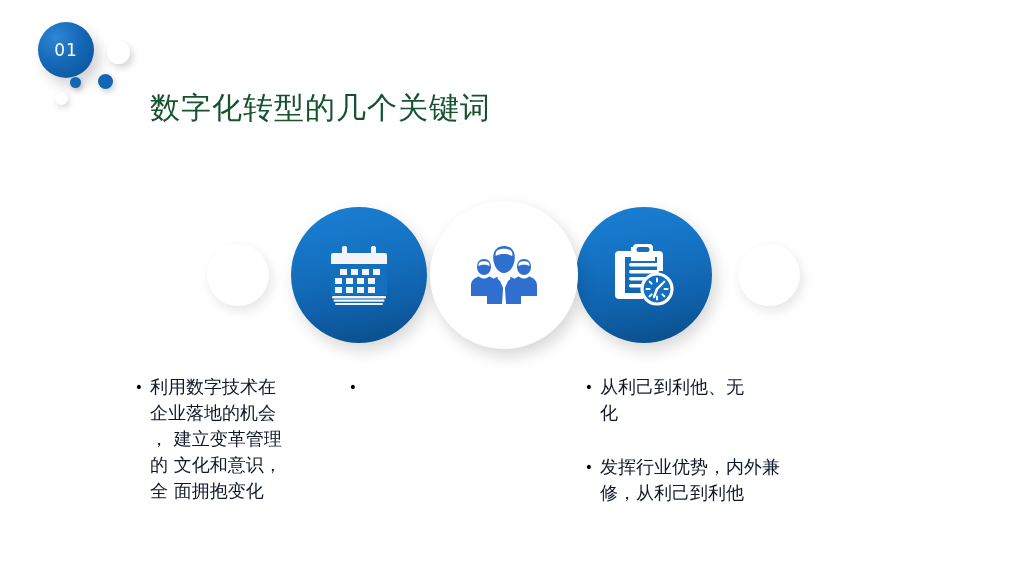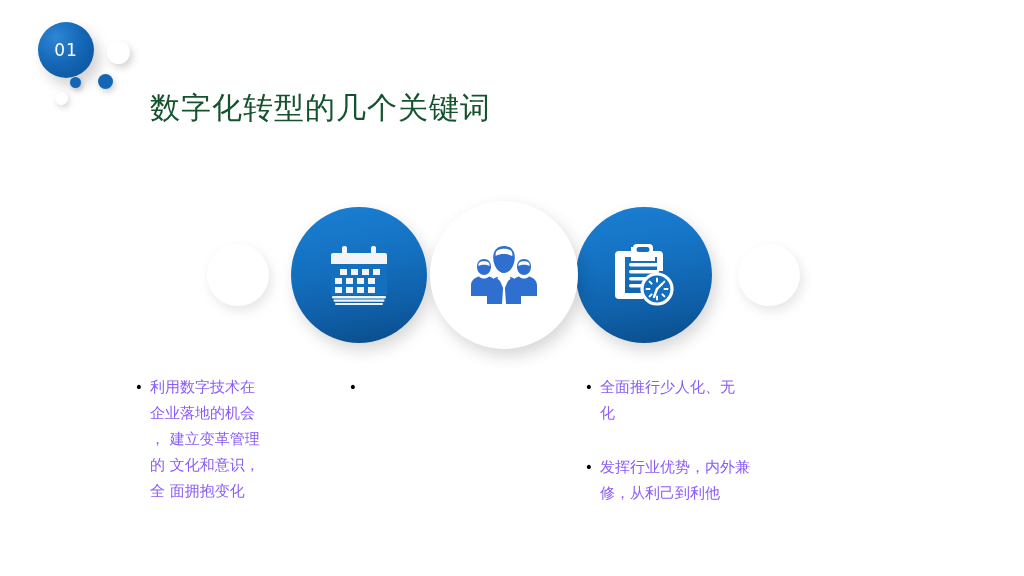--- a/index.html
+++ b/index.html
@@ -90,21 +90,21 @@
   .col-2 { left:340px; width:235px; }
   .col-3 { left:578px; width:280px; }
 
   .bullet-block { display:flex; align-items:flex-start; margin-bottom:2px; }
   .bullet-mark {
     flex:0 0 auto; width:22px; text-align:center;
     font-size:14px; line-height:26px; color:#000;
     font-family:"DejaVu Sans",sans-serif;
   }
   .bullet-text {
-    flex:1 1 auto; font-size:15px; line-height:26px; color:#8b5cf6;
+    flex:1 1 auto; font-size:18px; line-height:26px; color:#0f172a;
     font-family:"DejaVu Sans",sans-serif; white-space:pre-line;
   }
   .b2 .bullet-mark { width:26px; }
   .spacer-line { height:26px; }
 </style>
 </head>
 <body>
 
 <div class="slide">
 
@@ -247,21 +247,21 @@
 
     <div class="col col-2 b2">
       <div class="bullet-block">
         <span class="bullet-mark">•</span>
       </div>
     </div>
 
     <div class="col col-3">
       <div class="bullet-block">
         <span class="bullet-mark">•</span>
-        <span class="bullet-text">全面推行少人化、无
+        <span class="bullet-text">从利己到利他、无
     化</span>
       </div>
       <div class="spacer-line"></div>
       <div class="bullet-block">
         <span class="bullet-mark">•</span>
         <span class="bullet-text">发挥行业优势，内外兼
   修，从利己到利他</span>
       </div>
     </div>
 

